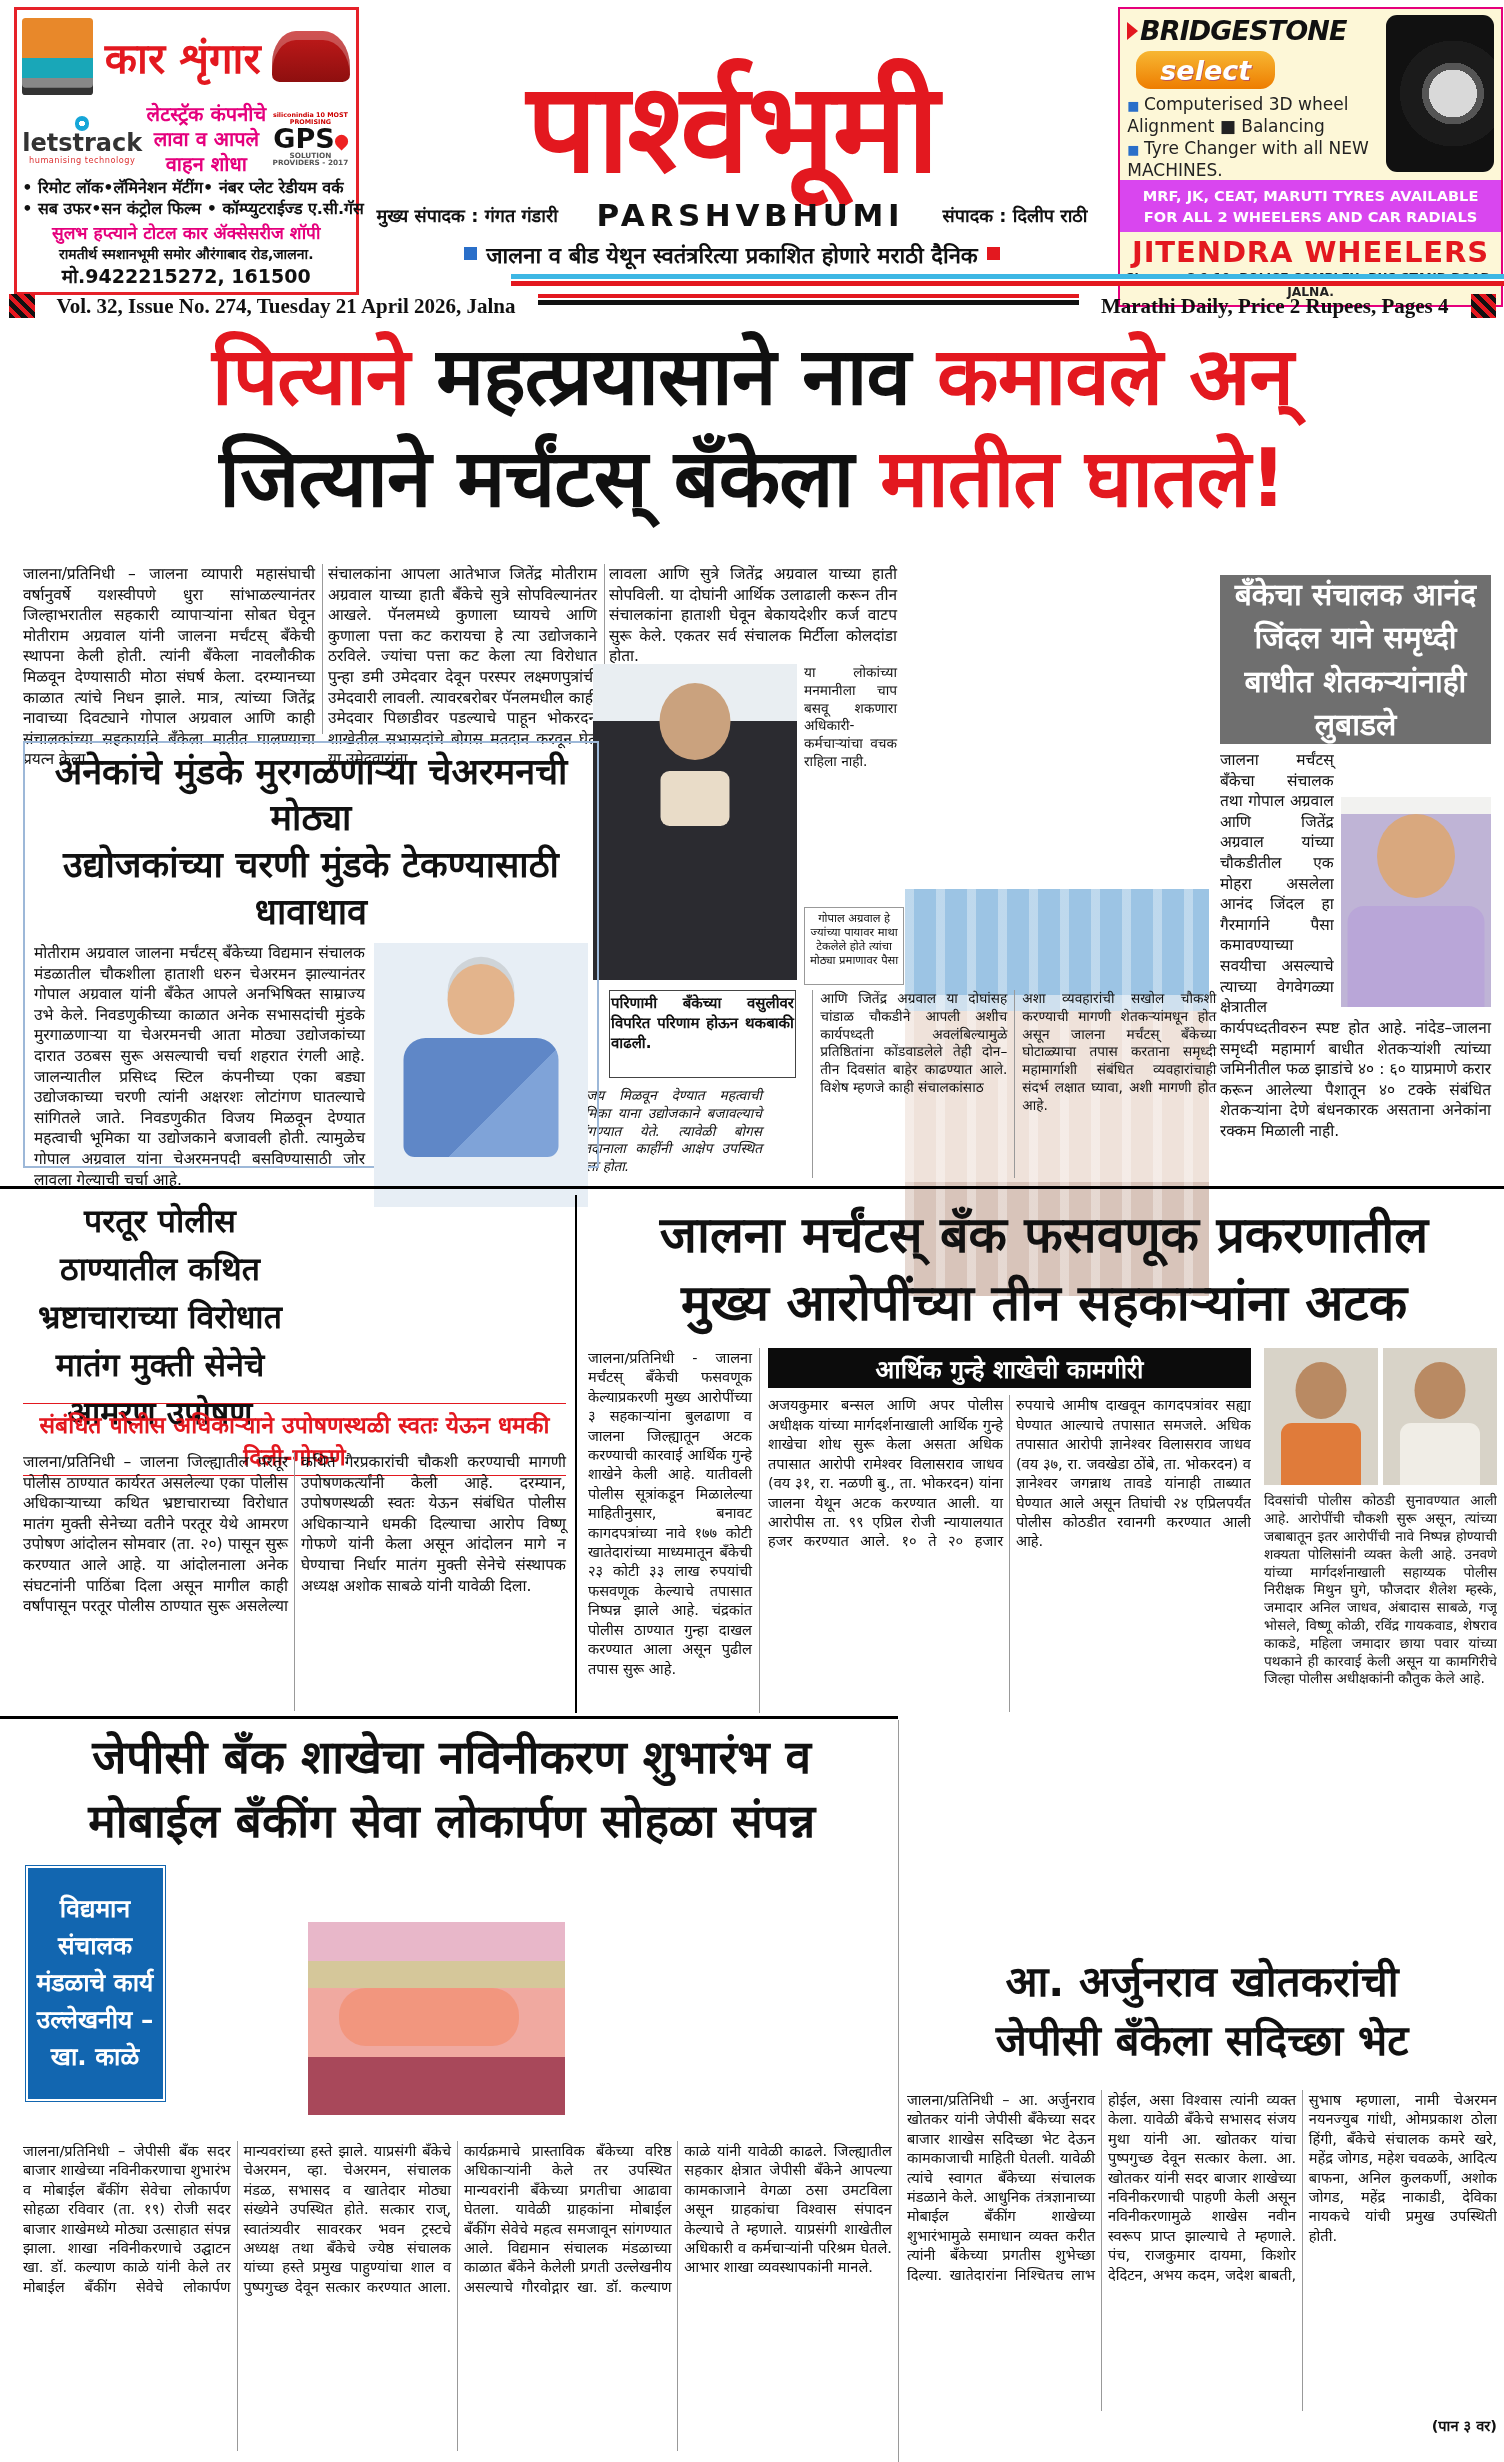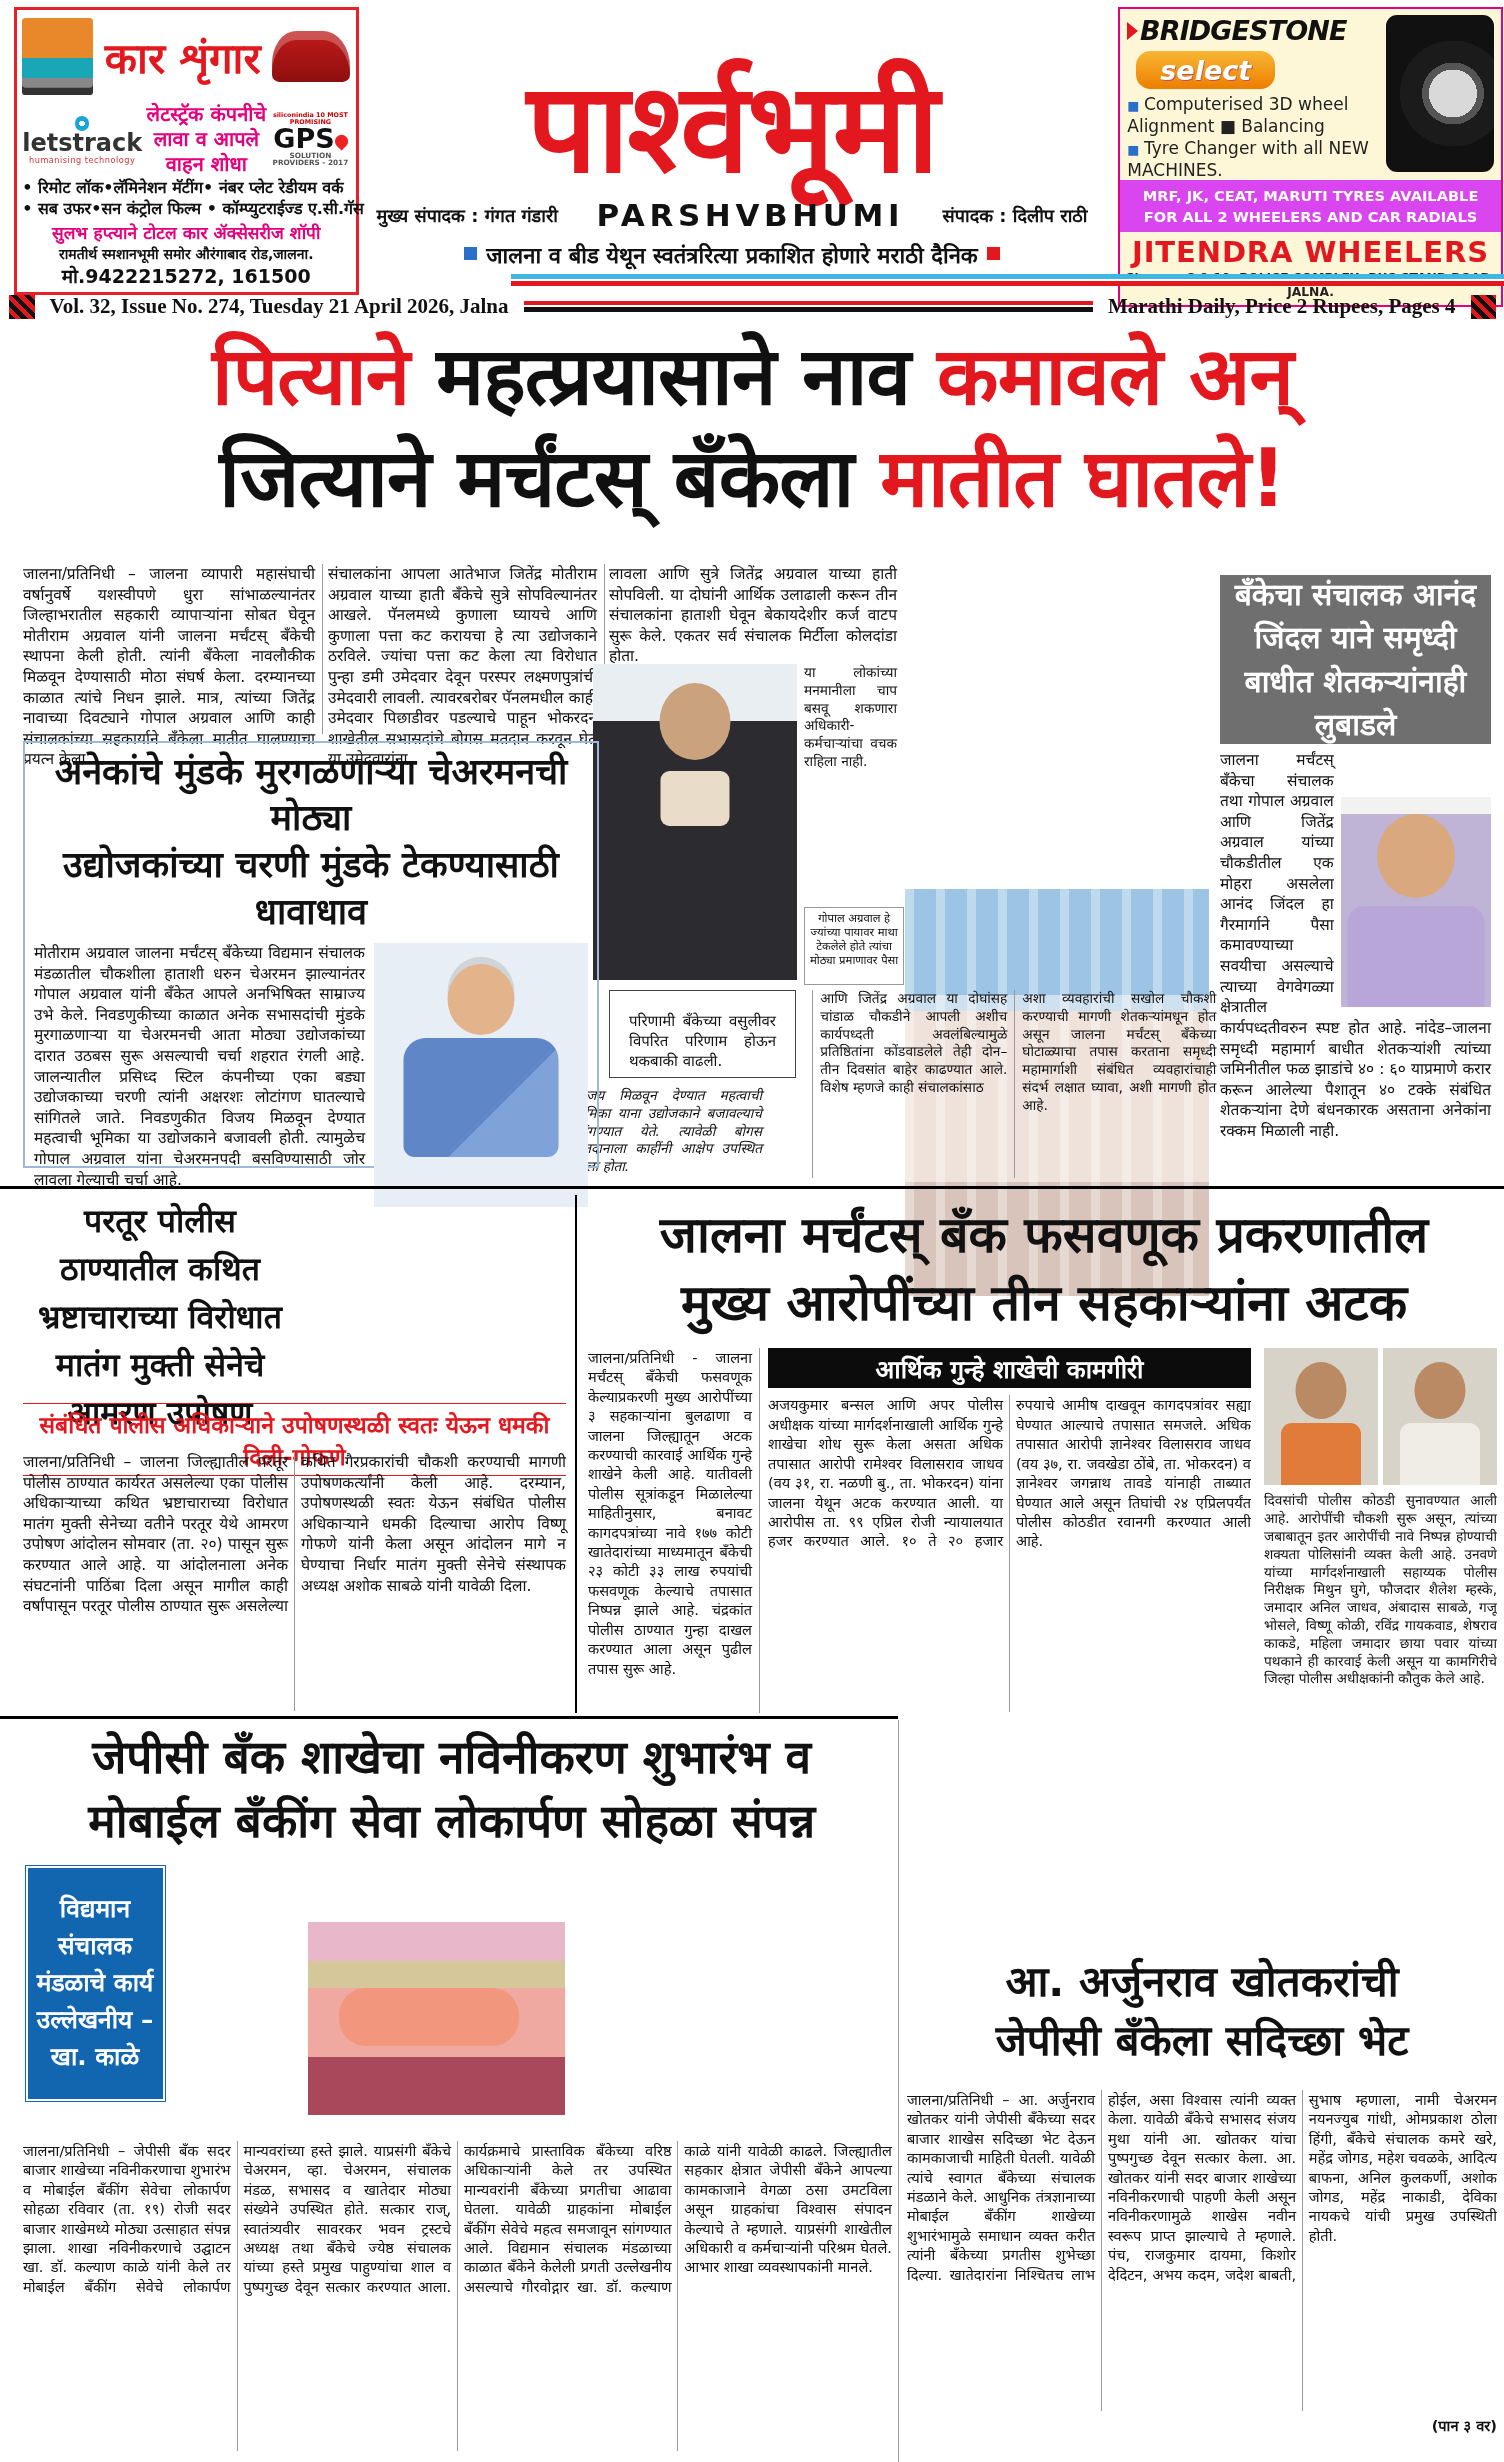--- a/index.html
+++ b/index.html
@@ -51,21 +51,21 @@
   .bs-f{font-size:17px;line-height:1.3;color:#222;}
   .bsq{color:#2a6fc9;font-size:12.8px;margin-right:4.6px;}
   .tyre{width:108px;height:157px;border-radius:11px;margin-left:5.5px;
      background:radial-gradient(circle at 62% 50%,#d9d9d9 0 24px,#555 24px 31px,#1b1b1b 31px 53px,#111 53px);}
   .mrf-band{background:#d946ef;color:#fff;text-align:center;font-weight:800;font-size:14.6px;line-height:1.45;padding:4.6px 1.8px;}
   .jit-box{background:#fdf7d7;text-align:center;padding:3.6px 1.8px 5.5px;}
   .jit-name{color:#e3181f;font-weight:900;font-size:29px;letter-spacing:0.9px;}
   .jit-addr{font-size:12.3px;font-weight:700;color:#222;margin-top:1.8px;}
   
   .toprules{height:12px;background:linear-gradient(180deg,#3db7e4 0 4.6px,#fff 4.6px 7.3px,#e3181f 7.3px 12px);}
-  .dateline{display:flex;align-items:center;gap:15px;font-family:"Liberation Serif",serif;font-weight:700;font-size:21px;}
+  .dateline{display:flex;gap:22px;font-family:"Liberation Serif",serif;font-weight:700;font-size:21px;}
   .dl-rules{flex:1;height:11px;background:linear-gradient(180deg,#e3181f 0 3.6px,#fff 3.6px 6.4px,#111 6.4px 11px);}
   .hz{width:25.5px;height:24px;background:repeating-linear-gradient(45deg,#111 0 4.6px,#e3181f 4.6px 9px);}
   
   .lead-head{text-align:center;font-weight:900;font-size:80px;line-height:1.28;letter-spacing:-0.9px;}
   .lead-head .r{color:#e3181f;} .lead-head .k{color:#101010;}
   
   .ph{position:relative;overflow:hidden;background:#ccc;}
   .ph-building{background:
      repeating-linear-gradient(90deg,rgba(255,255,255,.35) 0 9px,transparent 9px 31px),
      linear-gradient(180deg,#9cc4e4 0 26%,#cfe0ee 26% 30%,#efe2da 30% 72%,#d8c4ba 72% 100%);}
@@ -82,21 +82,21 @@
   .ph-cartoon::after{content:"";position:absolute;left:50%;top:36%;transform:translateX(-50%);width:155px;height:119px;border-radius:22px 22px 11px 11px;background:linear-gradient(135deg,#5f87c7 0 60%,#7fa3d8 60%);}
   .mug{position:relative;overflow:hidden;background:#d8d3c8;}
   .mug::before{content:"";position:absolute;left:50%;top:10%;transform:translateX(-50%);width:51px;height:57px;border-radius:50%;background:#b98a63;}
   .mug::after{content:"";position:absolute;left:50%;top:55%;transform:translateX(-50%);width:80px;height:64px;border-radius:11px 11px 0 0;background:#e07b3a;}
   .mug.m2::after{background:#f0ede6;}
   .capbox{position:absolute;background:#fff;border:0.9px solid #999;font-size:11.4px;line-height:1.25;padding:2.7px 3.6px;text-align:center;}
   
   .box-story{border:2.7px solid #9db8d8;padding:5.5px 9px;box-sizing:border-box;}
   .box-h{font-size:36px;font-weight:900;text-align:center;line-height:1.3;}
   .gray-box{background:#6f6f6f;color:#fff;font-weight:800;font-size:30px;text-align:center;line-height:1.45;display:flex;align-items:center;justify-content:center;padding:7.3px;box-sizing:border-box;}
-  .note-box{border:1.8px solid #444;padding:19px;font-weight:400;font-size:15px;text-align:justify;box-sizing:border-box;}
+  .note-box{border:1.8px solid #444;padding:1px;font-weight:700;font-size:15px;text-align:justify;box-sizing:border-box;}
   .protest-h{font-size:32px;font-weight:900;text-align:center;line-height:1.5;}
   .red-strip{color:#e3181f;font-weight:900;font-size:23px;text-align:center;border-top:1.8px solid #e3181f;border-bottom:1.8px solid #e3181f;padding:3.6px 0;}
   .big-h{font-size:50px;font-weight:900;text-align:center;line-height:1.35;}
   .kicker{background:#0c0c0c;color:#fff;font-weight:800;font-size:24.6px;text-align:center;padding:3.6px 0;}
   .blue-box{background:#1266b0;border:2.7px solid #fff;outline:1.8px solid #1266b0;color:#fff;font-weight:800;font-size:24.6px;text-align:center;display:flex;align-items:center;justify-content:center;line-height:1.5;padding:5.5px;box-sizing:border-box;}
   .jpc-h{font-size:46px;font-weight:900;text-align:center;line-height:1.4;}
   .visit-h{font-size:42px;font-weight:900;text-align:center;line-height:1.4;}
   .cols2{column-count:2;column-gap:12.8px;column-rule:0.9px solid #999;}
   .cols3{column-count:3;column-gap:12.8px;column-rule:0.9px solid #999;}
   .cols4{column-count:4;column-gap:12.8px;column-rule:0.9px solid #999;}

